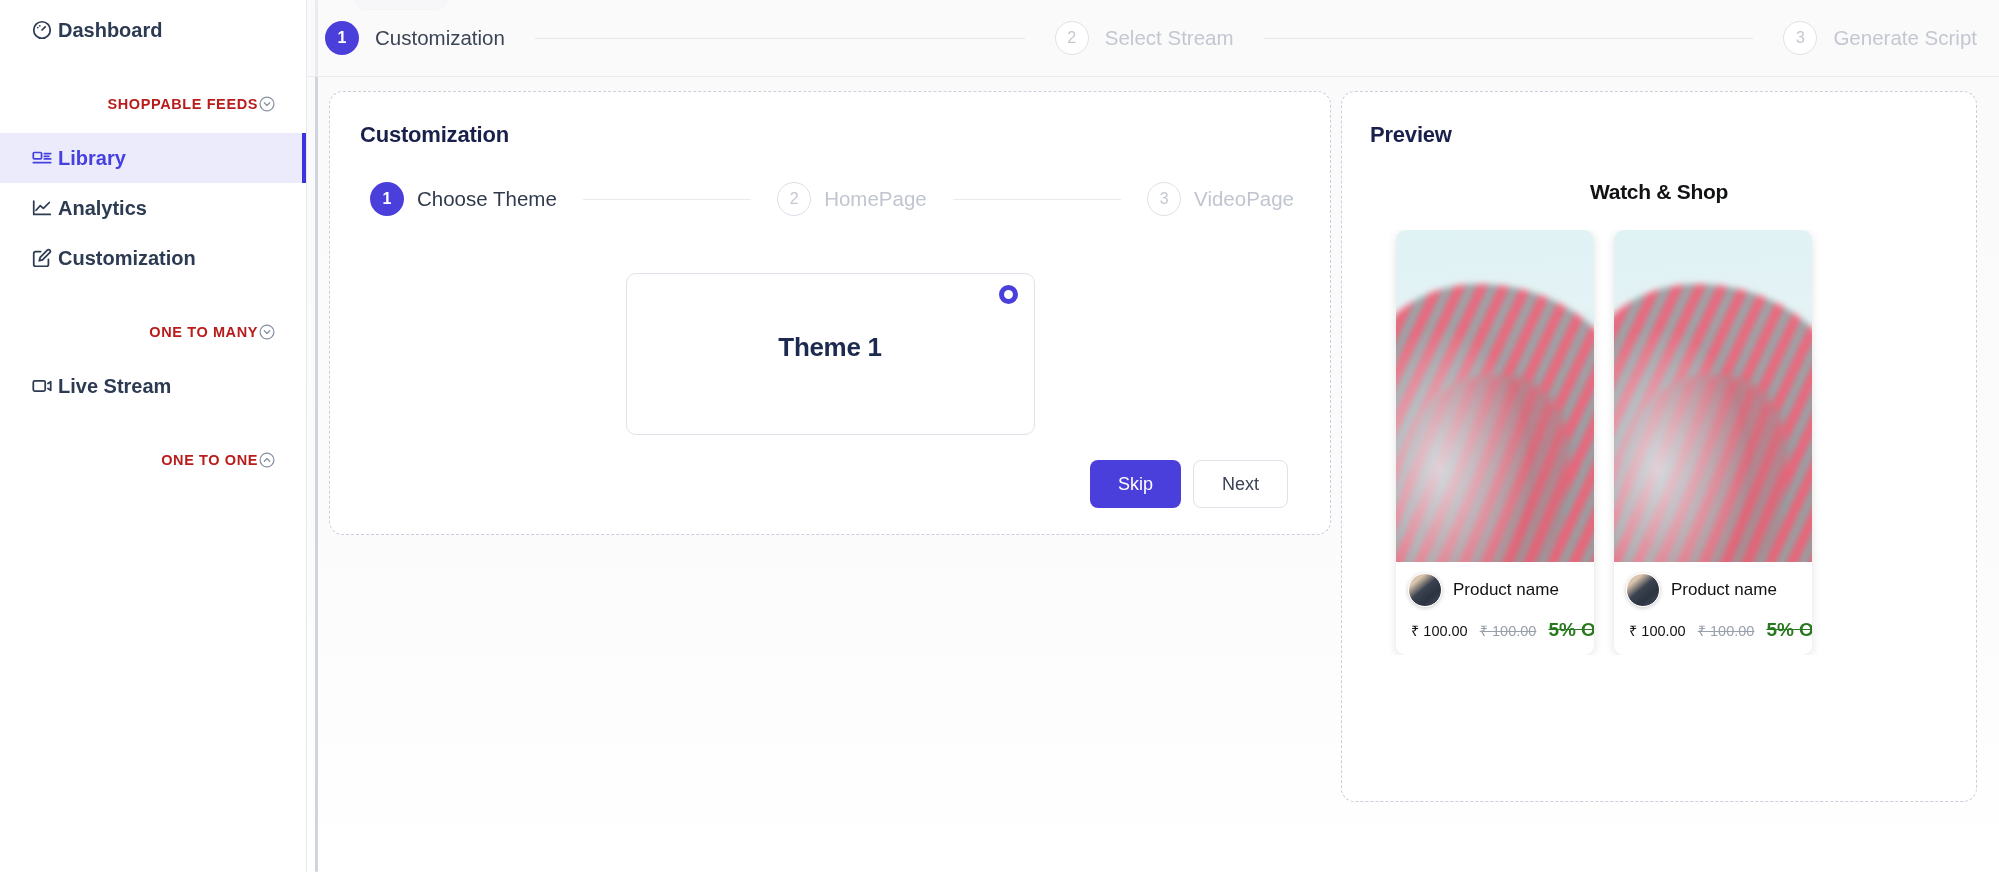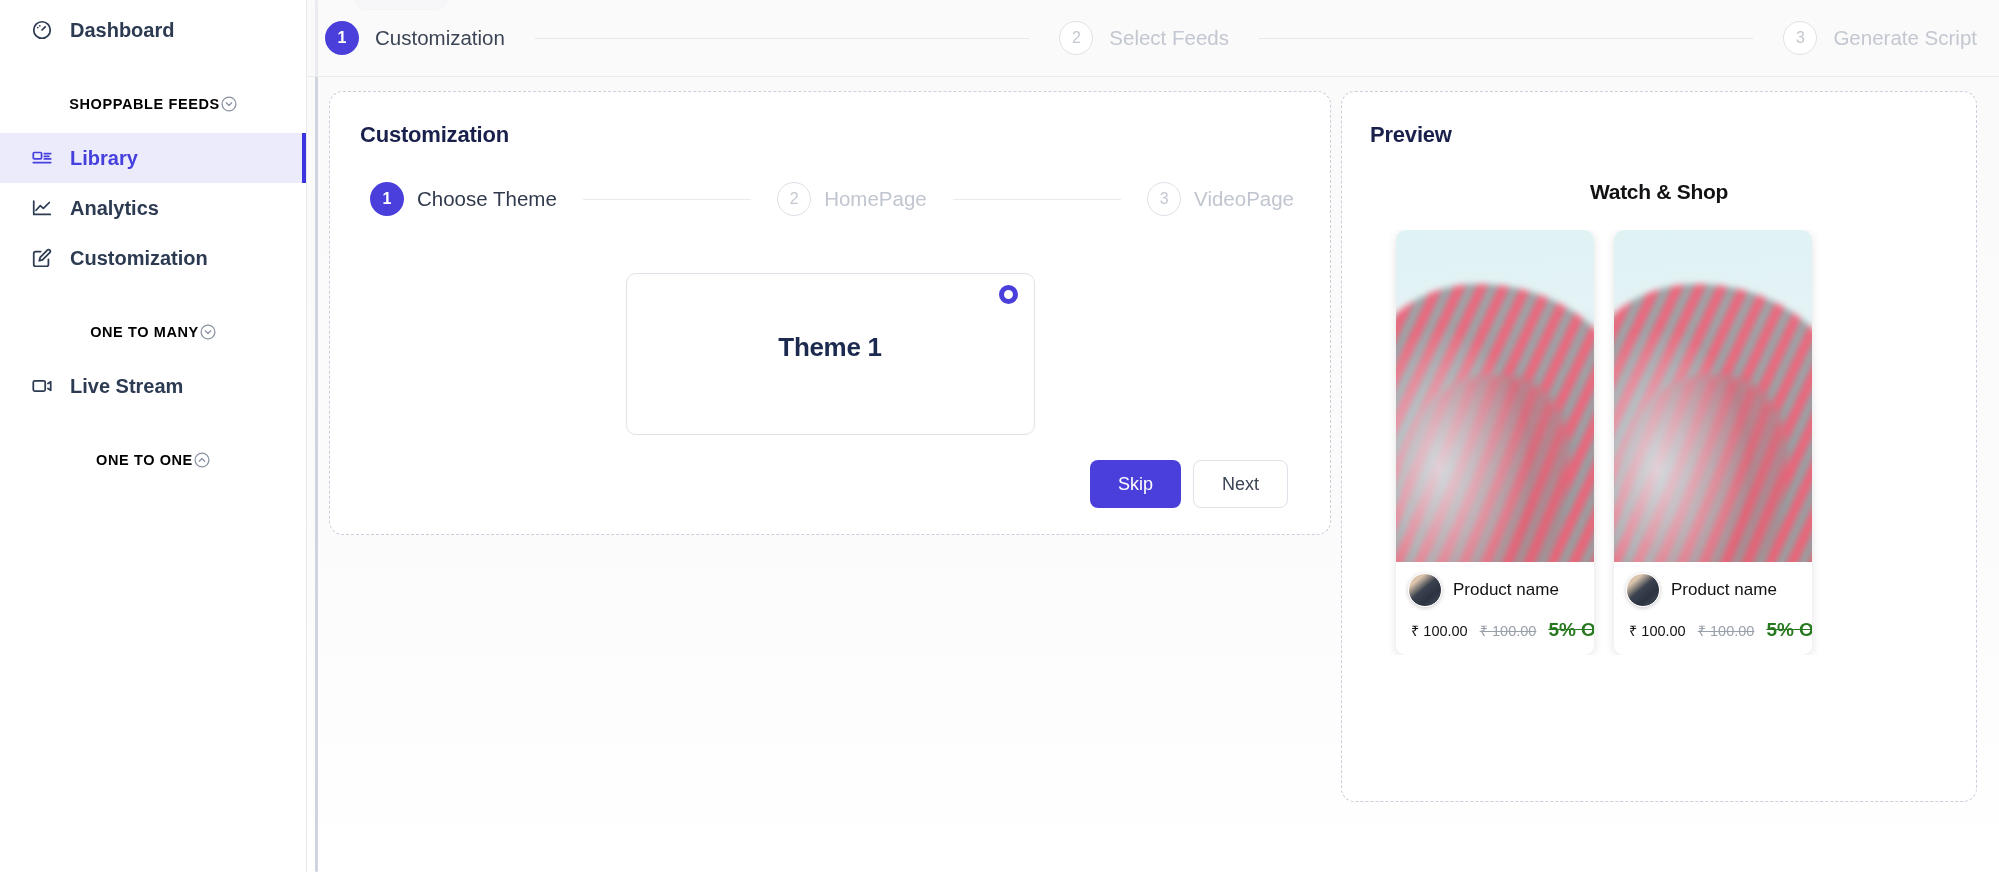--- a/index.html
+++ b/index.html
@@ -29,21 +29,21 @@
     flex: 0 0 306px;
     padding-top: 0;
     position: relative;
     z-index: 3;
   }
   .nav-item {
     display: flex;
     align-items: center;
     height: 50px;
     padding-left: 30px;
-    gap: 16px;
+    gap: 4px;
     color: #2c3a52;
     font-size: 20px;
     font-weight: 700;
     cursor: pointer;
     position: relative;
   }
   .nav-item .ico { width: 24px; height: 24px; display: flex; align-items: center; justify-content: center; flex: 0 0 24px;}
   .nav-item .ico svg { display:block; }
   .nav-item.active {
     background: #ecebfb;
@@ -54,26 +54,26 @@
     position: absolute;
     right: 0; top: 0; bottom: 0;
     width: 4px;
     background: #3b34e0;
   }
   .nav-dashboard { margin-top: 5px; }
 
   .group-head {
     display: flex;
     align-items: center;
-    justify-content: center;
+    justify-content: flex-end;
     padding: 0 30px 0 31px;
     height: 34px;
     margin-top: 32px;
     margin-bottom: 12px;
-    color: #000000;
+    color: #b91c1c;
     font-size: 14.5px;
     font-weight: 700;
     letter-spacing: 0.6px;
     cursor: pointer;
   }
   .group-head .chev { width: 18px; height: 18px; flex: 0 0 18px; color:#7b8496; }
   .sp-live { margin-top: 8px; }
 
   
   .main {
@@ -441,21 +441,21 @@
     <div class="top-pill"></div>
 
     <div class="topbar">
       <div class="tstep">
         <span class="tnum on">1</span>
         <span class="tlabel on">Customization</span>
       </div>
       <div class="tline"></div>
       <div class="tstep">
         <span class="tnum off">2</span>
-        <span class="tlabel off">Select Feeds</span>
+        <span class="tlabel off">Select Stream</span>
       </div>
       <div class="tline"></div>
       <div class="tstep">
         <span class="tnum off">3</span>
         <span class="tlabel off">Generate Script</span>
       </div>
     </div>
 
     <div class="content">
 

